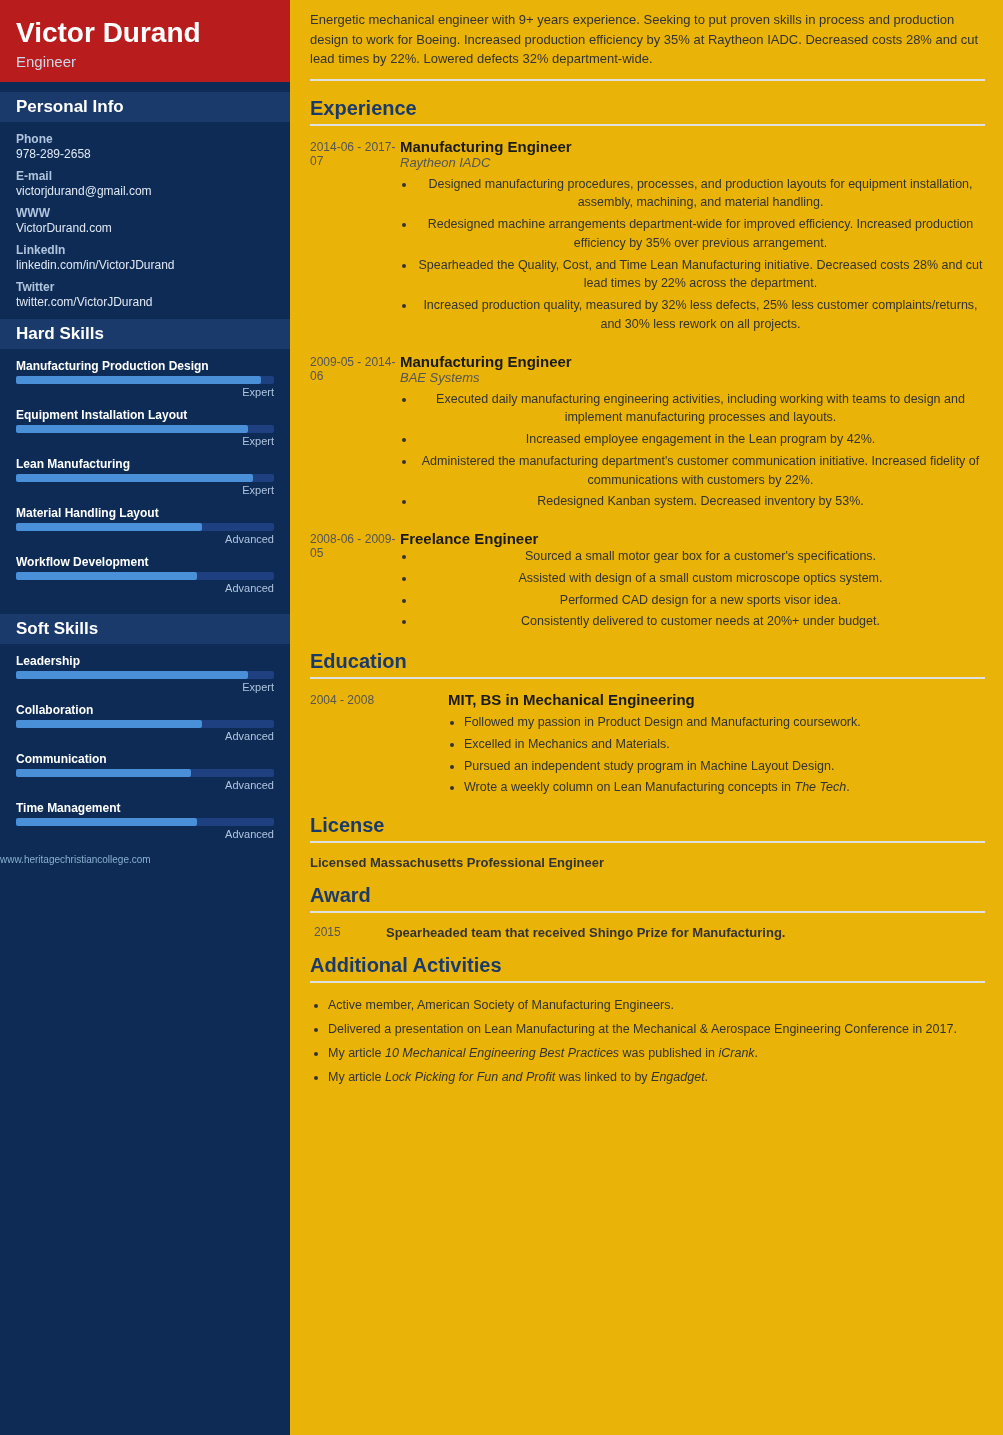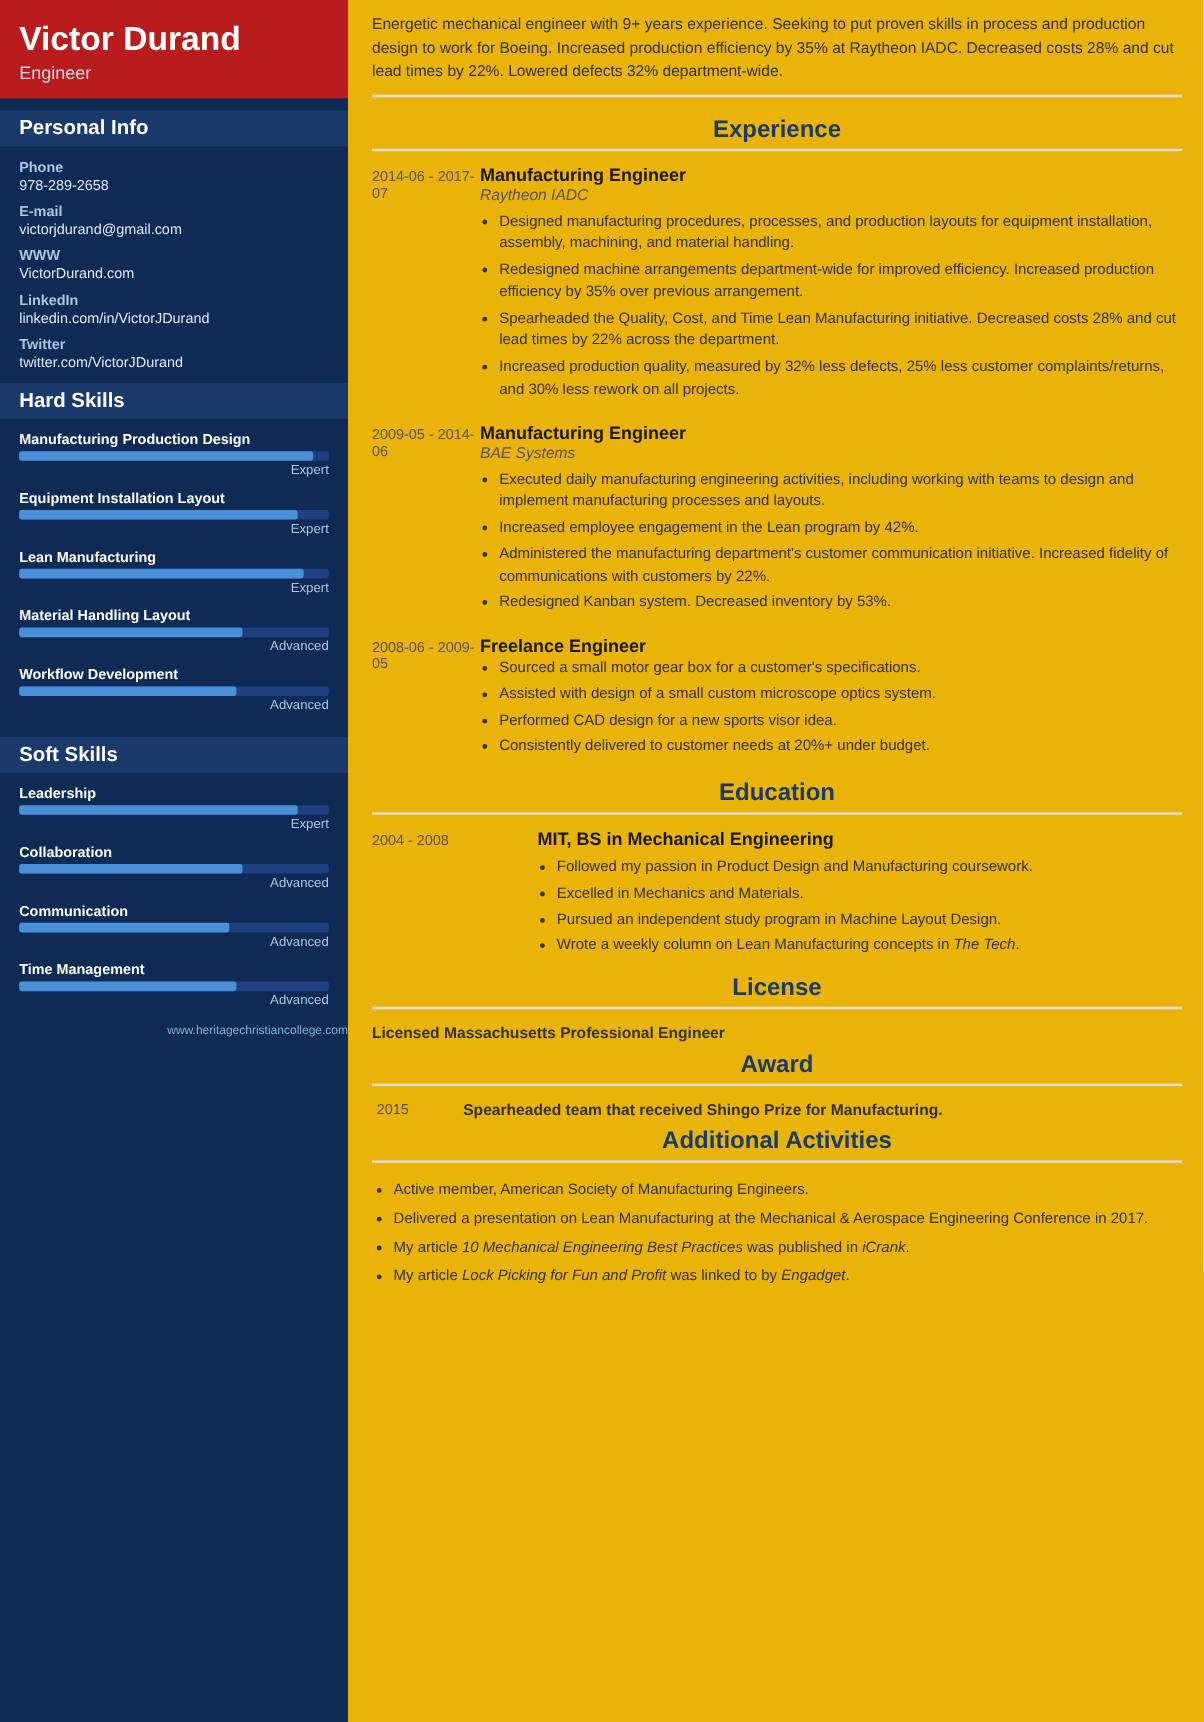--- a/index.html
+++ b/index.html
@@ -22,47 +22,47 @@
     .skill-item { margin-bottom: 10px; }
     .skill-name { font-size: 12px; font-weight: bold; color: #fff; margin-bottom: 3px; }
     .skill-bar-bg { background: #1e4080; height: 8px; border-radius: 2px; margin-bottom: 2px; }
     .skill-bar-fill { background: #4a90d9; height: 8px; border-radius: 2px; }
     .skill-level { font-size: 11px; color: #b0c4de; text-align: right; }
 
     
     .main { flex: 1; padding: 10px 18px 18px 20px; background: #eab308; }
     .summary { font-size: 13px; color: #333; line-height: 1.5; margin-bottom: 16px; border-bottom: 2px solid #e0e0e0; padding-bottom: 10px; }
 
-    .section-title { font-size: 20px; font-weight: bold; color: #1a3a6b; border-bottom: 2px solid #e0e0e0; margin-bottom: 12px; padding-bottom: 4px; margin-top: 0; text-align: center; }
+    .section-title { font-size: 20px; font-weight: bold; color: #1a3a6b; border-bottom: 2px solid #e0e0e0; margin-bottom: 12px; padding-bottom: 4px; margin-top: 14px; }
 
     .exp-block { display: flex; margin-bottom: 16px; }
     .exp-dates { width: 90px; font-size: 12px; color: #555; flex-shrink: 0; padding-top: 2px; }
     .exp-content { flex: 1; }
     .exp-job-title { font-size: 15px; font-weight: bold; color: #1a1a1a; }
     .exp-company { font-size: 13px; font-style: italic; color: #555; margin-bottom: 5px; }
     .exp-bullets { padding-left: 16px; }
-    .exp-bullets li { font-size: 12.5px; color: #333; line-height: 1.5; margin-bottom: 3px; list-style: disc; }
+    .exp-bullets li { font-size: 12.5px; color: #333; line-height: 1.5; margin-bottom: 3px; list-style: disc; text-align: center; }
 
     .edu-block { display: flex; margin-bottom: 12px; gap: 48px; }
     .edu-dates { width: 90px; font-size: 12px; color: #555; flex-shrink: 0; padding-top: 2px; }
     .edu-content { flex: 1; }
     .edu-degree { font-size: 15px; font-weight: bold; color: #1a1a1a; }
     .edu-bullets { padding-left: 16px; margin-top: 5px; }
     .edu-bullets li { font-size: 12.5px; color: #333; line-height: 1.5; margin-bottom: 3px; list-style: disc; }
 
     .license-block { font-size: 13px; font-weight: bold; color: #333; margin: 8px 0; }
 
     .award-block { display: flex; gap: 12px; margin: 8px 4px; }
     .award-year { font-size: 12px; color: #555; width: 60px; flex-shrink: 0; }
     .award-text { font-size: 13px; font-weight: bold; color: #333; }
 
     .activities-bullets { padding-left: 18px; margin-top: 6px; }
     .activities-bullets li { font-size: 12.5px; color: #333; line-height: 1.6; margin-bottom: 4px; list-style: disc; }
 
-    .footer-bar { background: #0d2b55; color: #8ab0d0; font-size: 10px; text-align: right; padding: 4px 0; width: 290px; }
+    .footer-bar { background: #0d2b55; color: #8ab0d0; font-size: 10px; text-align: left; padding: 4px 0; width: 290px; }
   </style>
 </head>
 <body>
 
 <div class="container">
 
   <div class="sidebar">
     <div class="sidebar-header">
       <div class="sidebar-name">Victor Durand</div>
       <div class="sidebar-title">Engineer</div>

